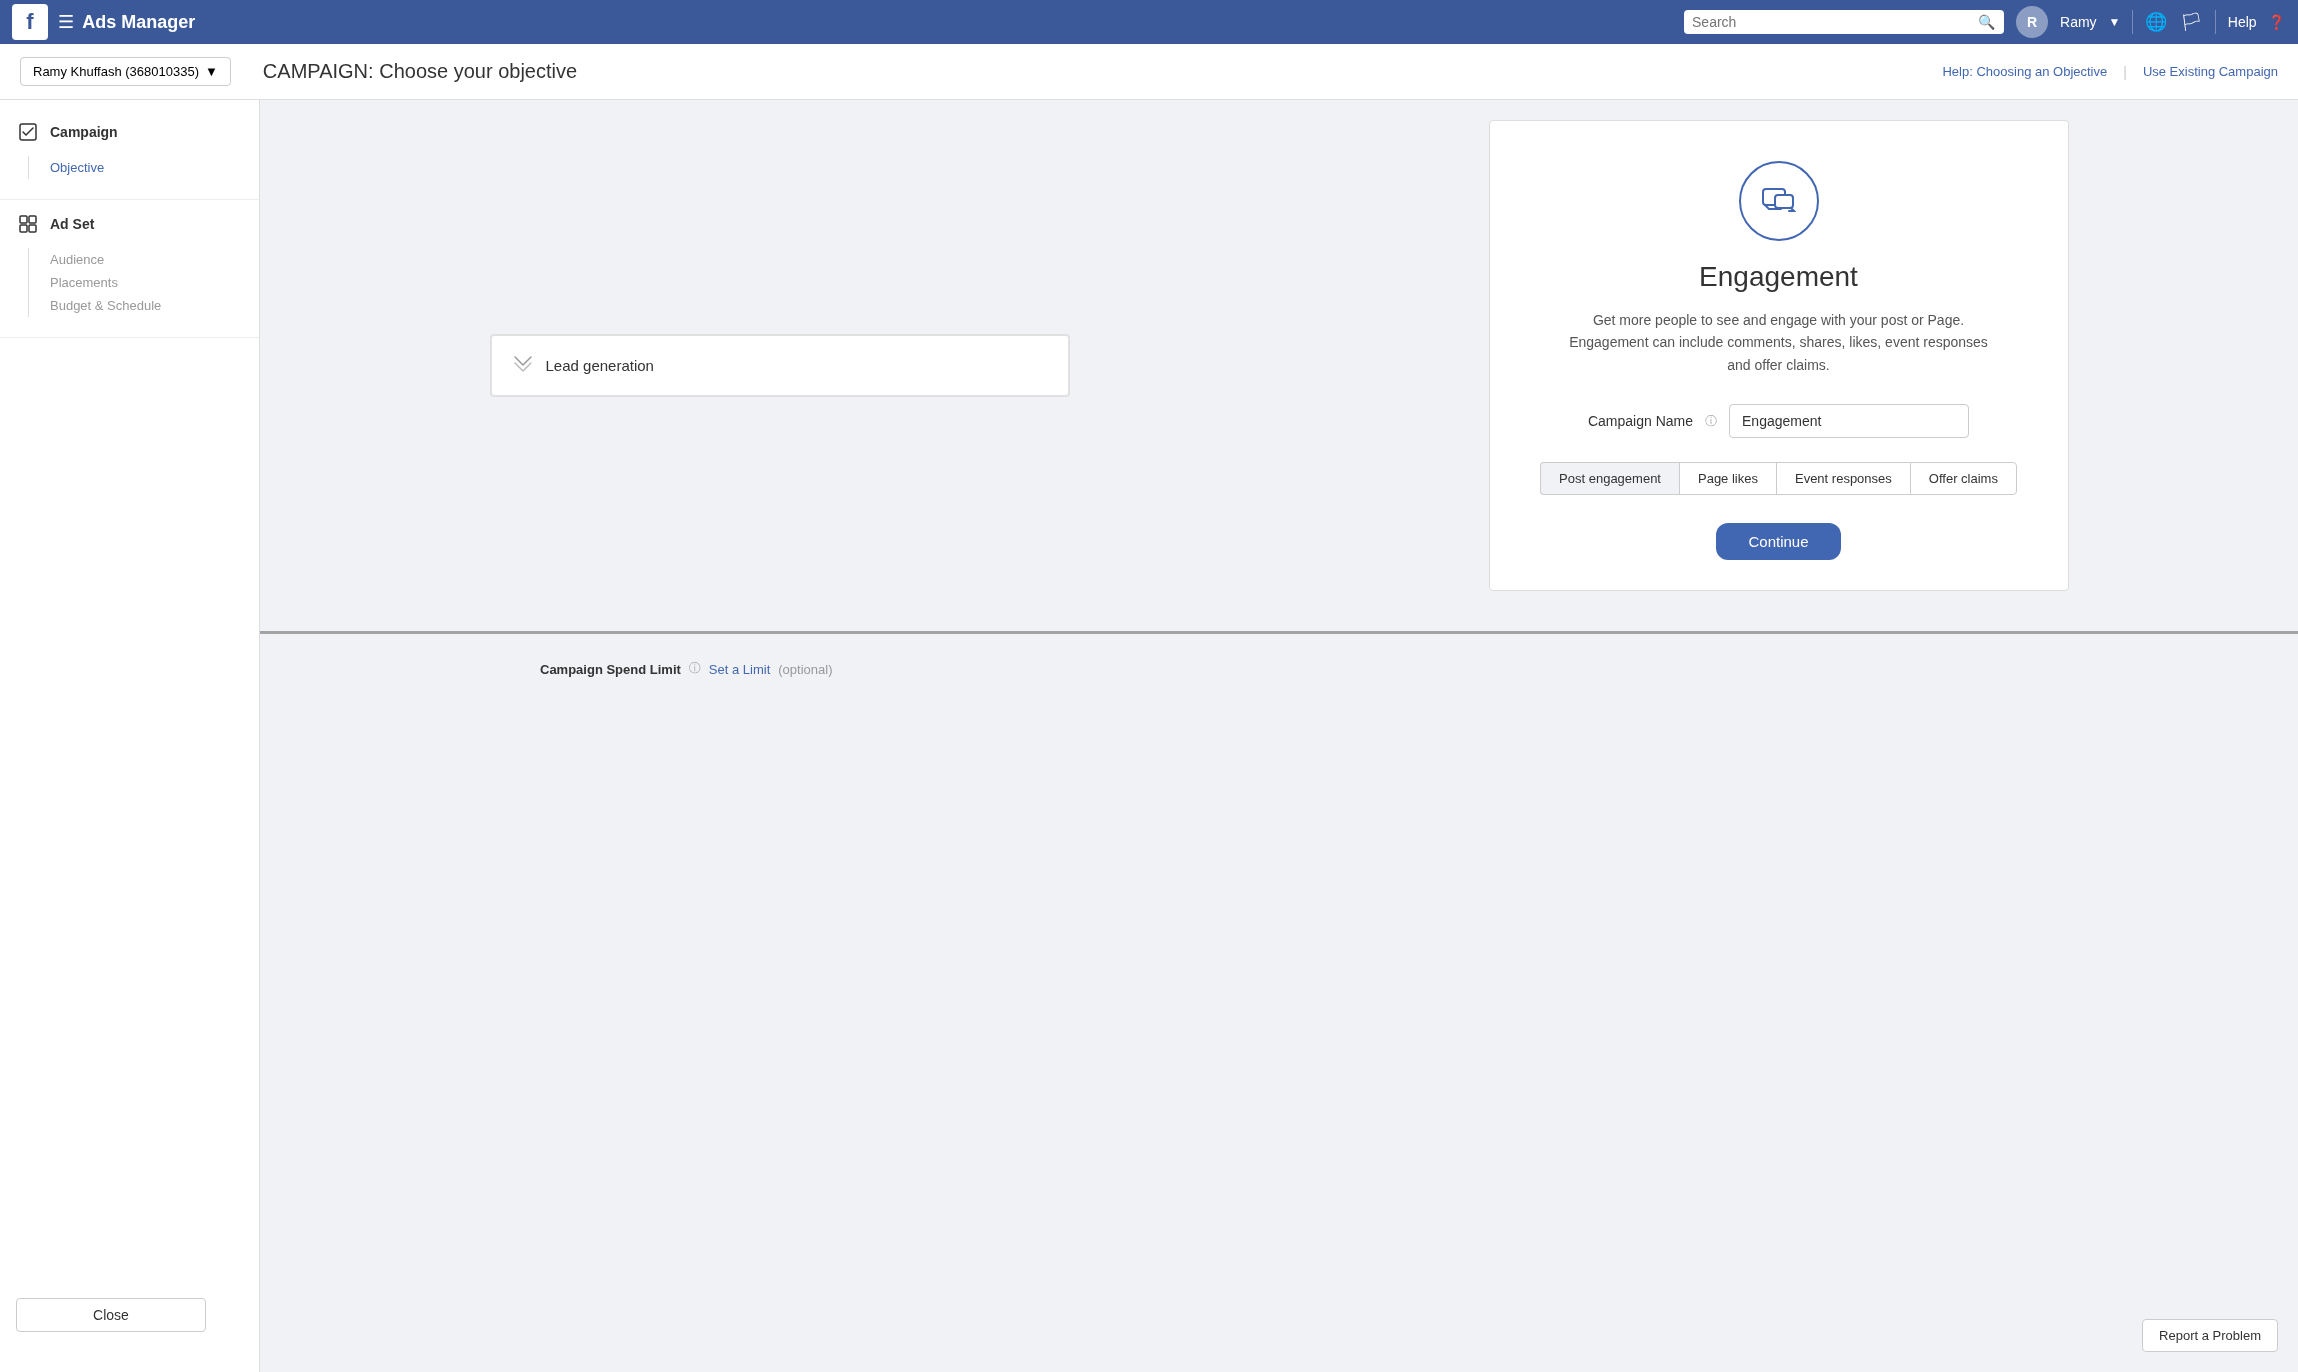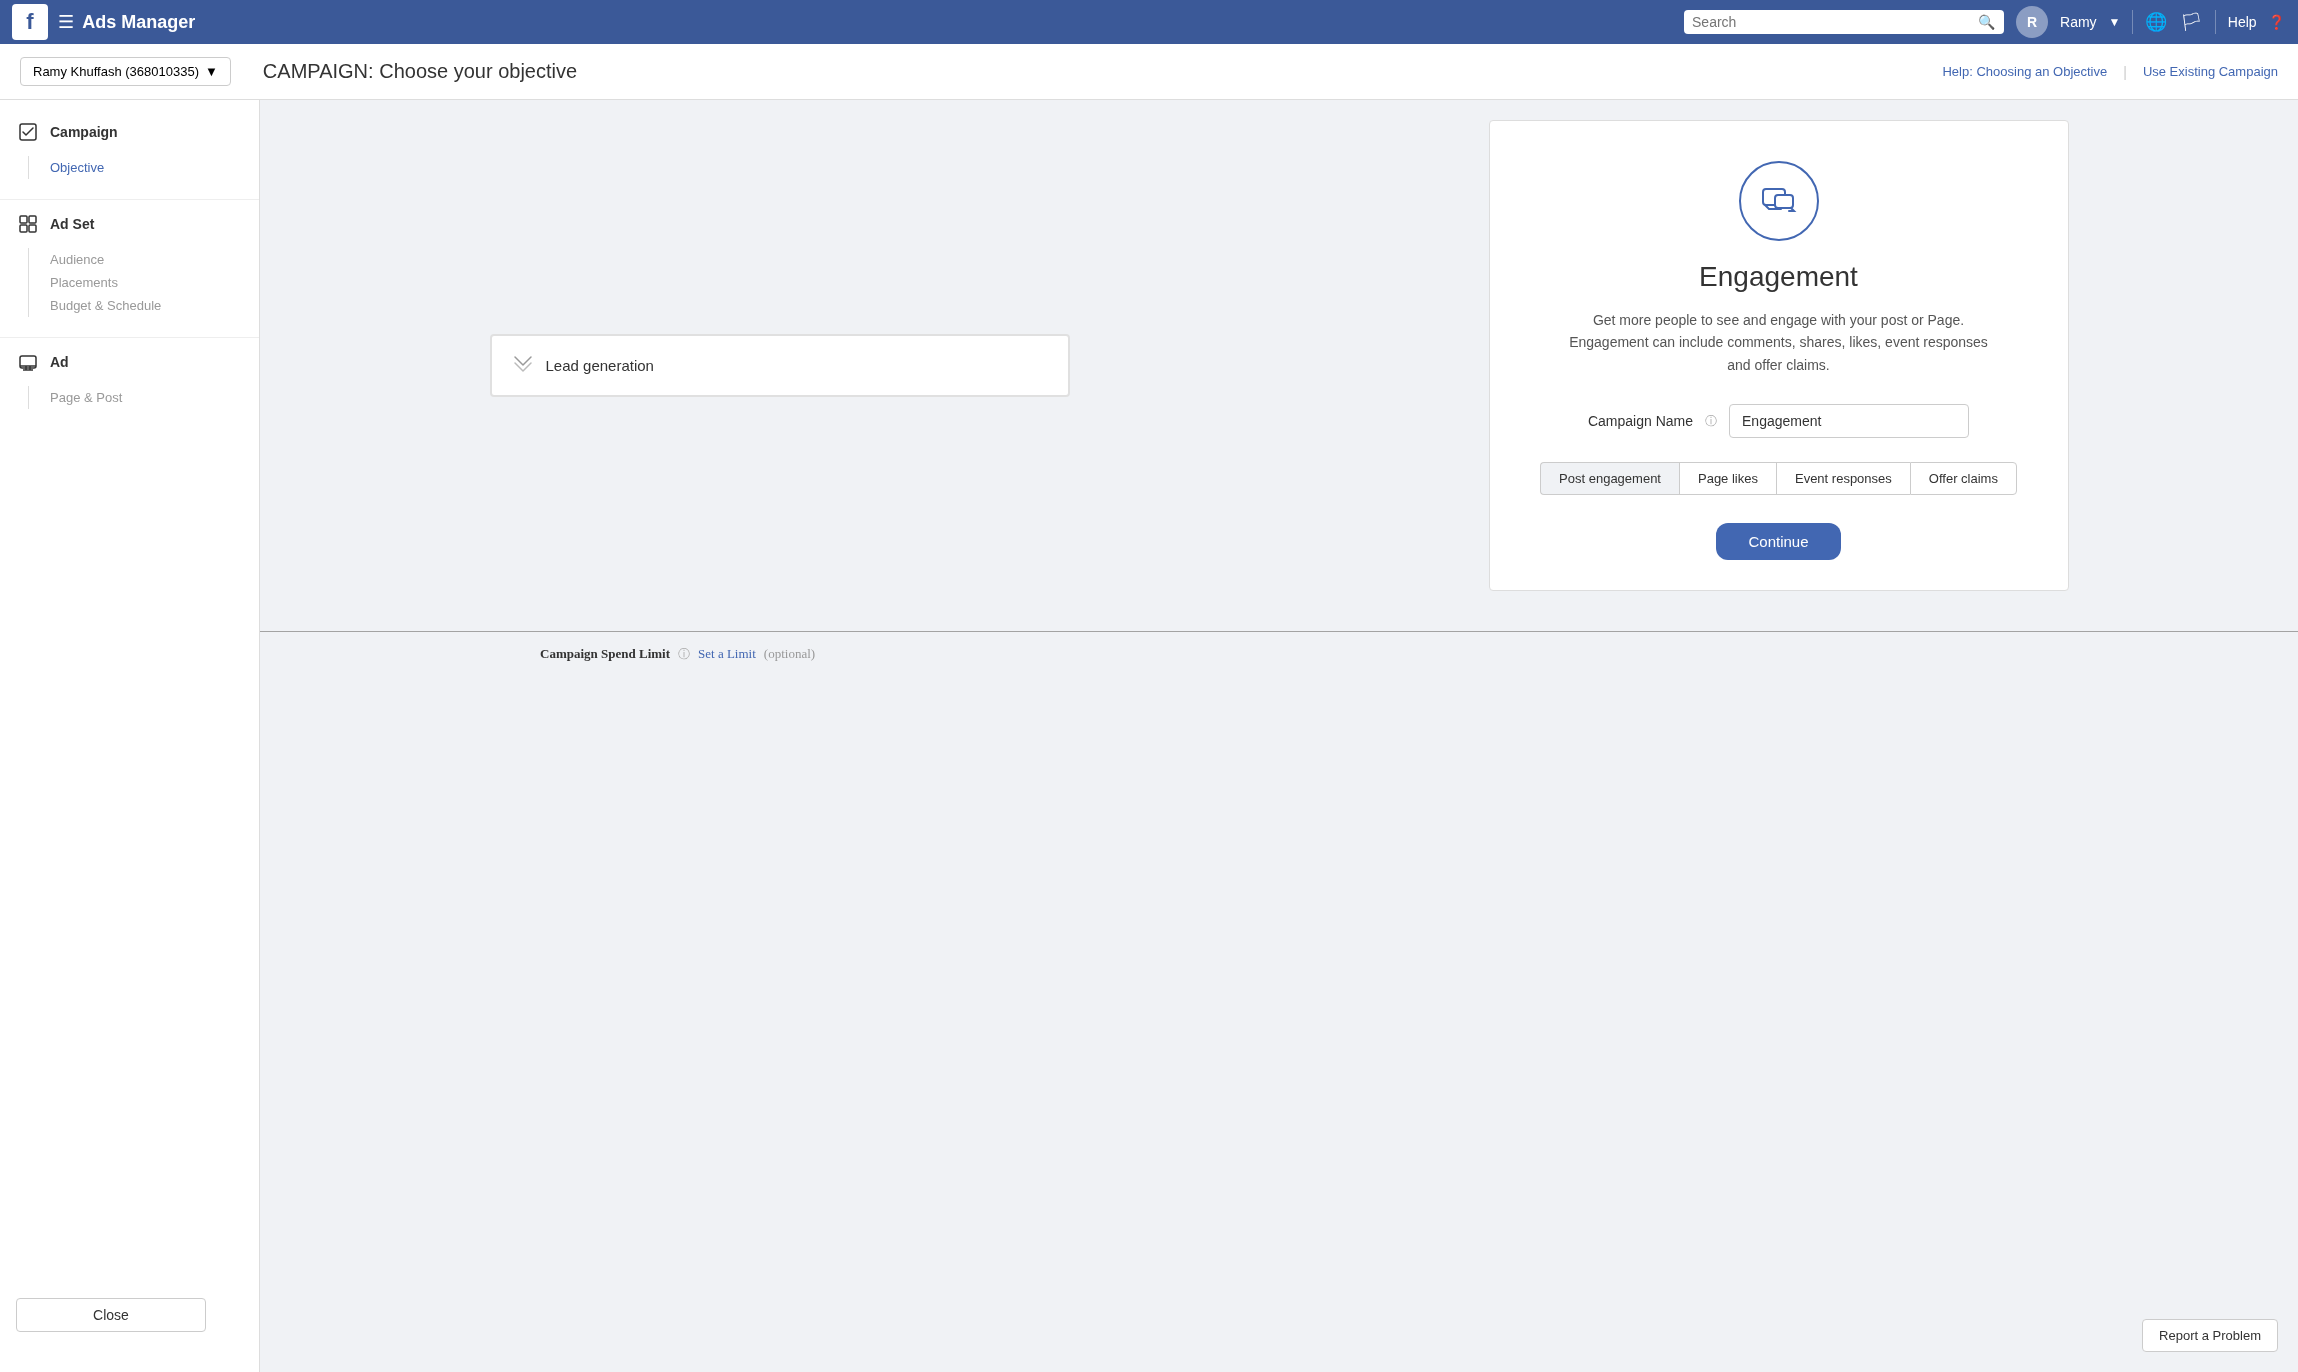--- a/index.html
+++ b/index.html
@@ -364,27 +364,26 @@
       border-radius: 12px;
       padding: 10px 32px;
       font-size: 15px;
       cursor: pointer;
       font-weight: 500;
     }
 
     
     .bottom-bar {
       background: #f0f2f5;
-      border-top: 1px solid #a3a3a3;
+      border-top: 3px solid #a3a3a3;
       padding: 14px 280px;
       display: flex;
-      align-items: flex-start;
+      align-items: flex-end;
       gap: 8px;
       min-height: 60px;
-      font-family: Liberation Serif, serif;
     }
     .campaign-spend-label {
       font-size: 13px;
       font-weight: 600;
       color: #333;
     }
     .spend-info-icon {
       color: #aaa;
       font-size: 12px;
       cursor: pointer;
@@ -499,37 +498,20 @@
         <div class="sidebar-item">
           <span>Placements</span>
         </div>
         <div class="sidebar-item">
           <span>Budget &amp; Schedule</span>
         </div>
       </div>
 
       <hr class="sidebar-divider">
 
-      <div class="sidebar-section">
-        <div class="sidebar-section-header">
-          <div class="sidebar-icon">
-            <svg width="20" height="20" viewBox="0 0 20 20" fill="none" xmlns="http://www.w3.org/2000/svg">
-              <rect x="2" y="4" width="16" height="12" rx="2" stroke="#333" stroke-width="1.5" fill="none"></rect>
-              <line x1="2" y1="14" x2="18" y2="14" stroke="#333" stroke-width="1.5"></line>
-              <line x1="8" y1="14" x2="8" y2="18" stroke="#333" stroke-width="1.5"></line>
-              <line x1="12" y1="14" x2="12" y2="18" stroke="#333" stroke-width="1.5"></line>
-              <line x1="5" y1="18" x2="15" y2="18" stroke="#333" stroke-width="1.5"></line>
-            </svg>
-          </div>
-          <span class="sidebar-section-title">Ad</span>
-        </div>
-        <div class="sidebar-item">
-          <span>Page &amp; Post</span>
-        </div>
-      </div>
 
       <div style="position:absolute; bottom: 40px; left: 16px;">
         <button class="close-btn">Close</button>
       </div>
 
     </aside>
 
     <main class="content-area">
       <div style="padding: 20px; display:flex; flex-direction:row; align-items:center;">
 

